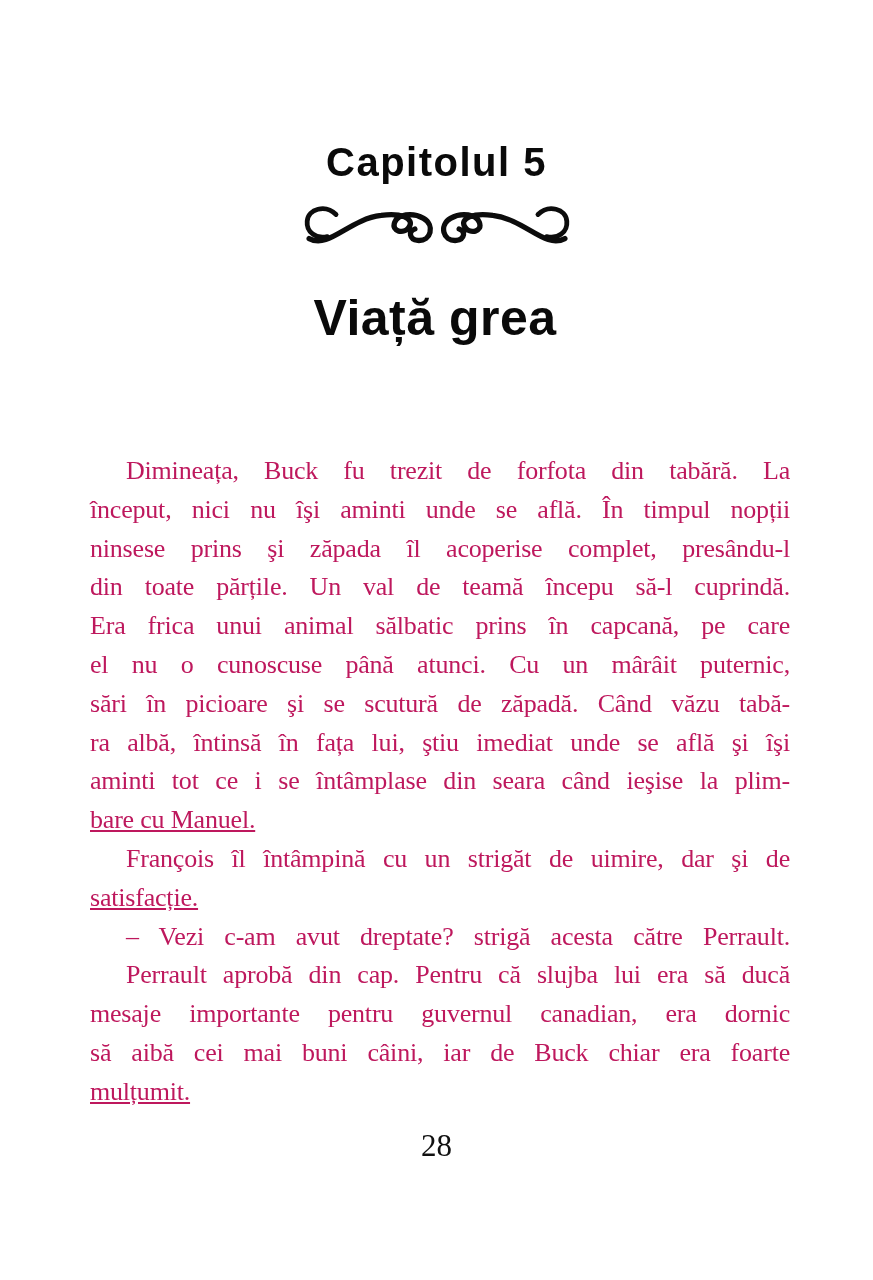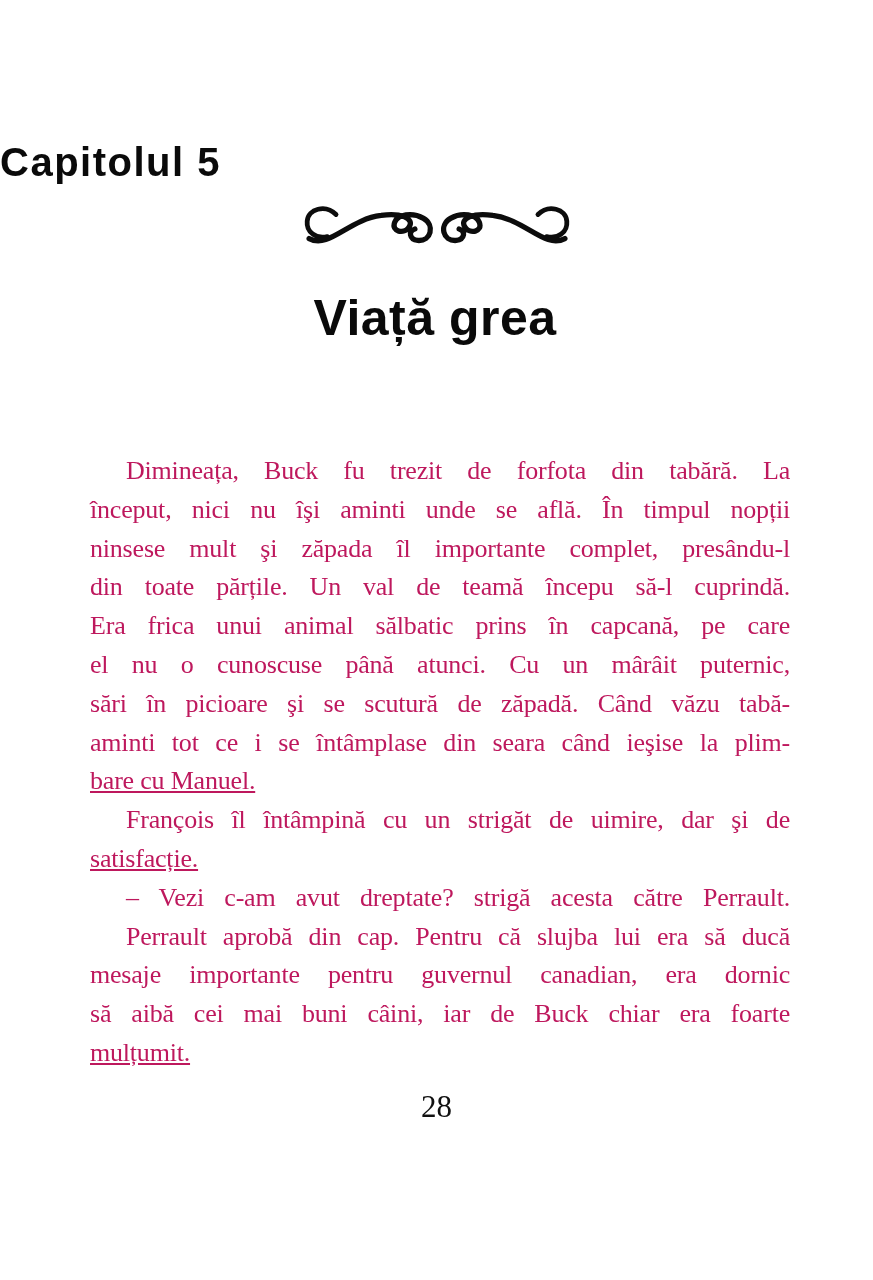--- a/index.html
+++ b/index.html
@@ -10,20 +10,21 @@
   .page {
     position: relative;
     width: 873px;
     height: 1280px;
     background: #ffffff;
     overflow: hidden;
     color: #0d0d0d;
   }
   .chapter-heading {
     margin: 138px 0 0 0;
+    text-align: center;
     font-family: "Liberation Sans", sans-serif;
     font-weight: 700;
     font-size: 40px;
     line-height: 48px;
     letter-spacing: 1.5px;
     color: #0a0a0a;
   }
   .flourish-wrap {
     margin-top: 16px;
     text-align: center;
@@ -88,25 +89,26 @@
       </g>
     </svg>
   </div>
 
   <div class="book-title">Viață grea</div>
 
   <div class="body-text">
       <div class="paragraph">
         <div class="line first">Dimineața, Buck fu trezit de forfota din tabără. La</div>
         <div class="line">început, nici nu îşi aminti unde se află. În timpul nopții</div>
-        <div class="line">ninsese mult şi zăpada îl importante complet, presându-l</div>
+        <div class="line">ninsese prins şi zăpada îl acoperise complet, presându-l</div>
         <div class="line">din toate părțile. Un val de teamă începu să-l cuprindă.</div>
         <div class="line">Era frica unui animal sălbatic prins în capcană, pe care</div>
         <div class="line">el nu o cunoscuse până atunci. Cu un mârâit puternic,</div>
         <div class="line">sări în picioare şi se scutură de zăpadă. Când văzu tabă-</div>
+        <div class="line">ra albă, întinsă în fața lui, ştiu imediat unde se află şi îşi</div>
         <div class="line">aminti tot ce i se întâmplase din seara când ieşise la plim-</div>
         <div class="line last">bare cu Manuel.</div>
       </div>
       <div class="paragraph">
         <div class="line first">François îl întâmpină cu un strigăt de uimire, dar şi de</div>
         <div class="line last">satisfacție.</div>
       </div>
       <div class="paragraph">
         <div class="line first">– Vezi c-am avut dreptate? strigă acesta către Perrault.</div>
       </div>

